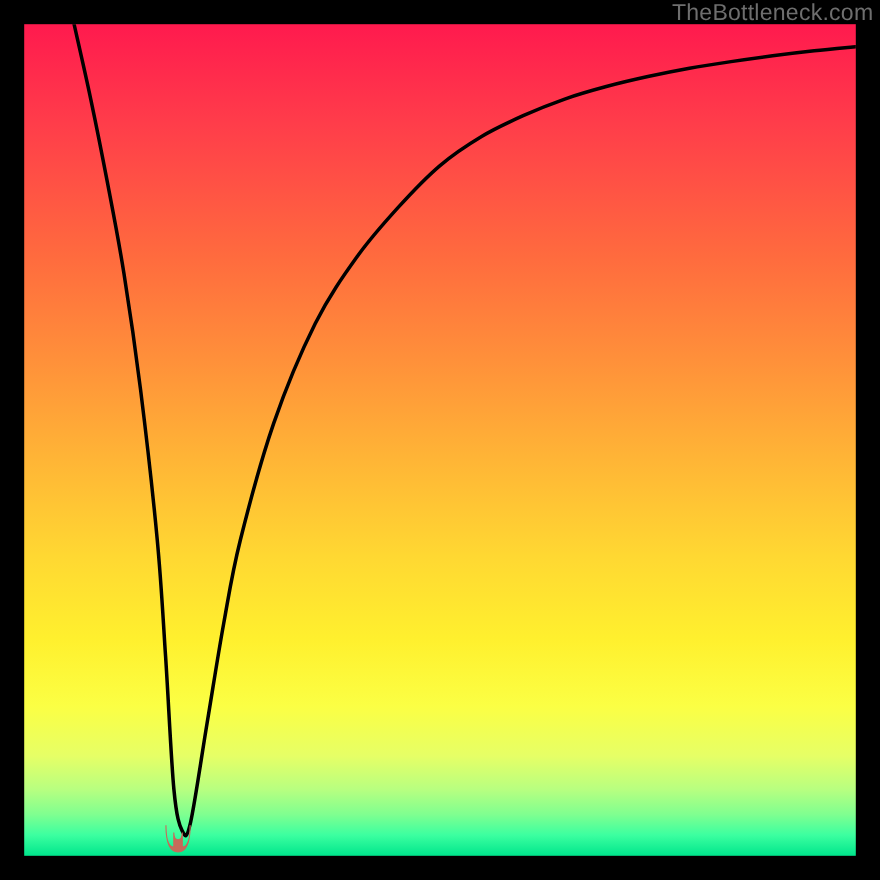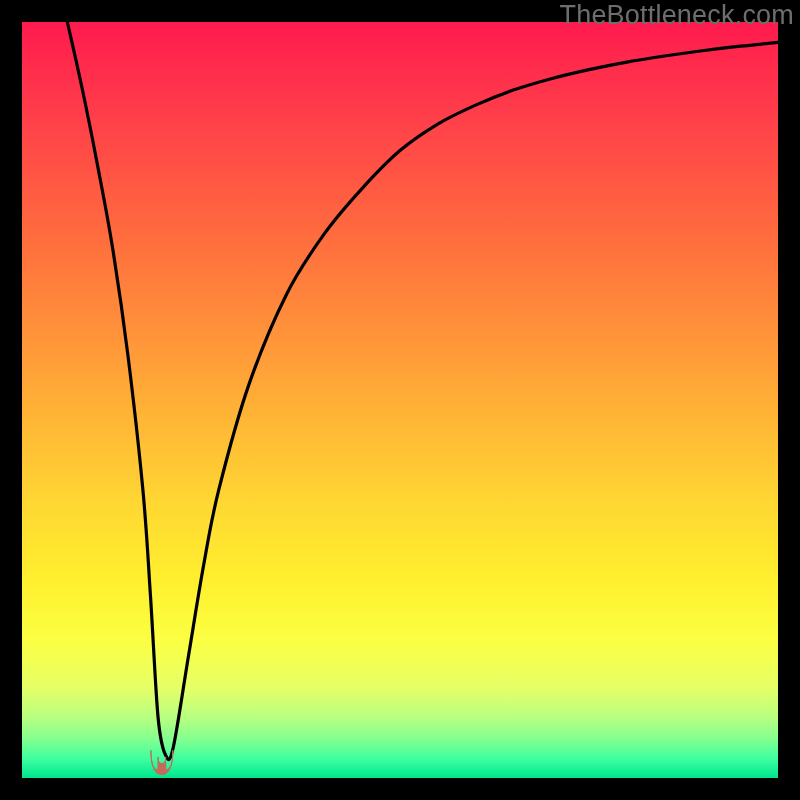--- a/index.html
+++ b/index.html
@@ -38,21 +38,21 @@
       #80ff90 95%,
       #3cffa0 97.5%,
       #00e68c 100%
     );
   }
   .watermark {
     position: absolute;
     top: 0px;
     right: 6px;
     font-family: Arial, Helvetica, sans-serif;
-    font-size: 27px;
+    font-size: 21px;
     color: #6e6e6e;
     letter-spacing: 0.2px;
     user-select: none;
   }
   svg.curve {
     position: absolute;
     left: 0;
     top: 0;
   }
 </style>

